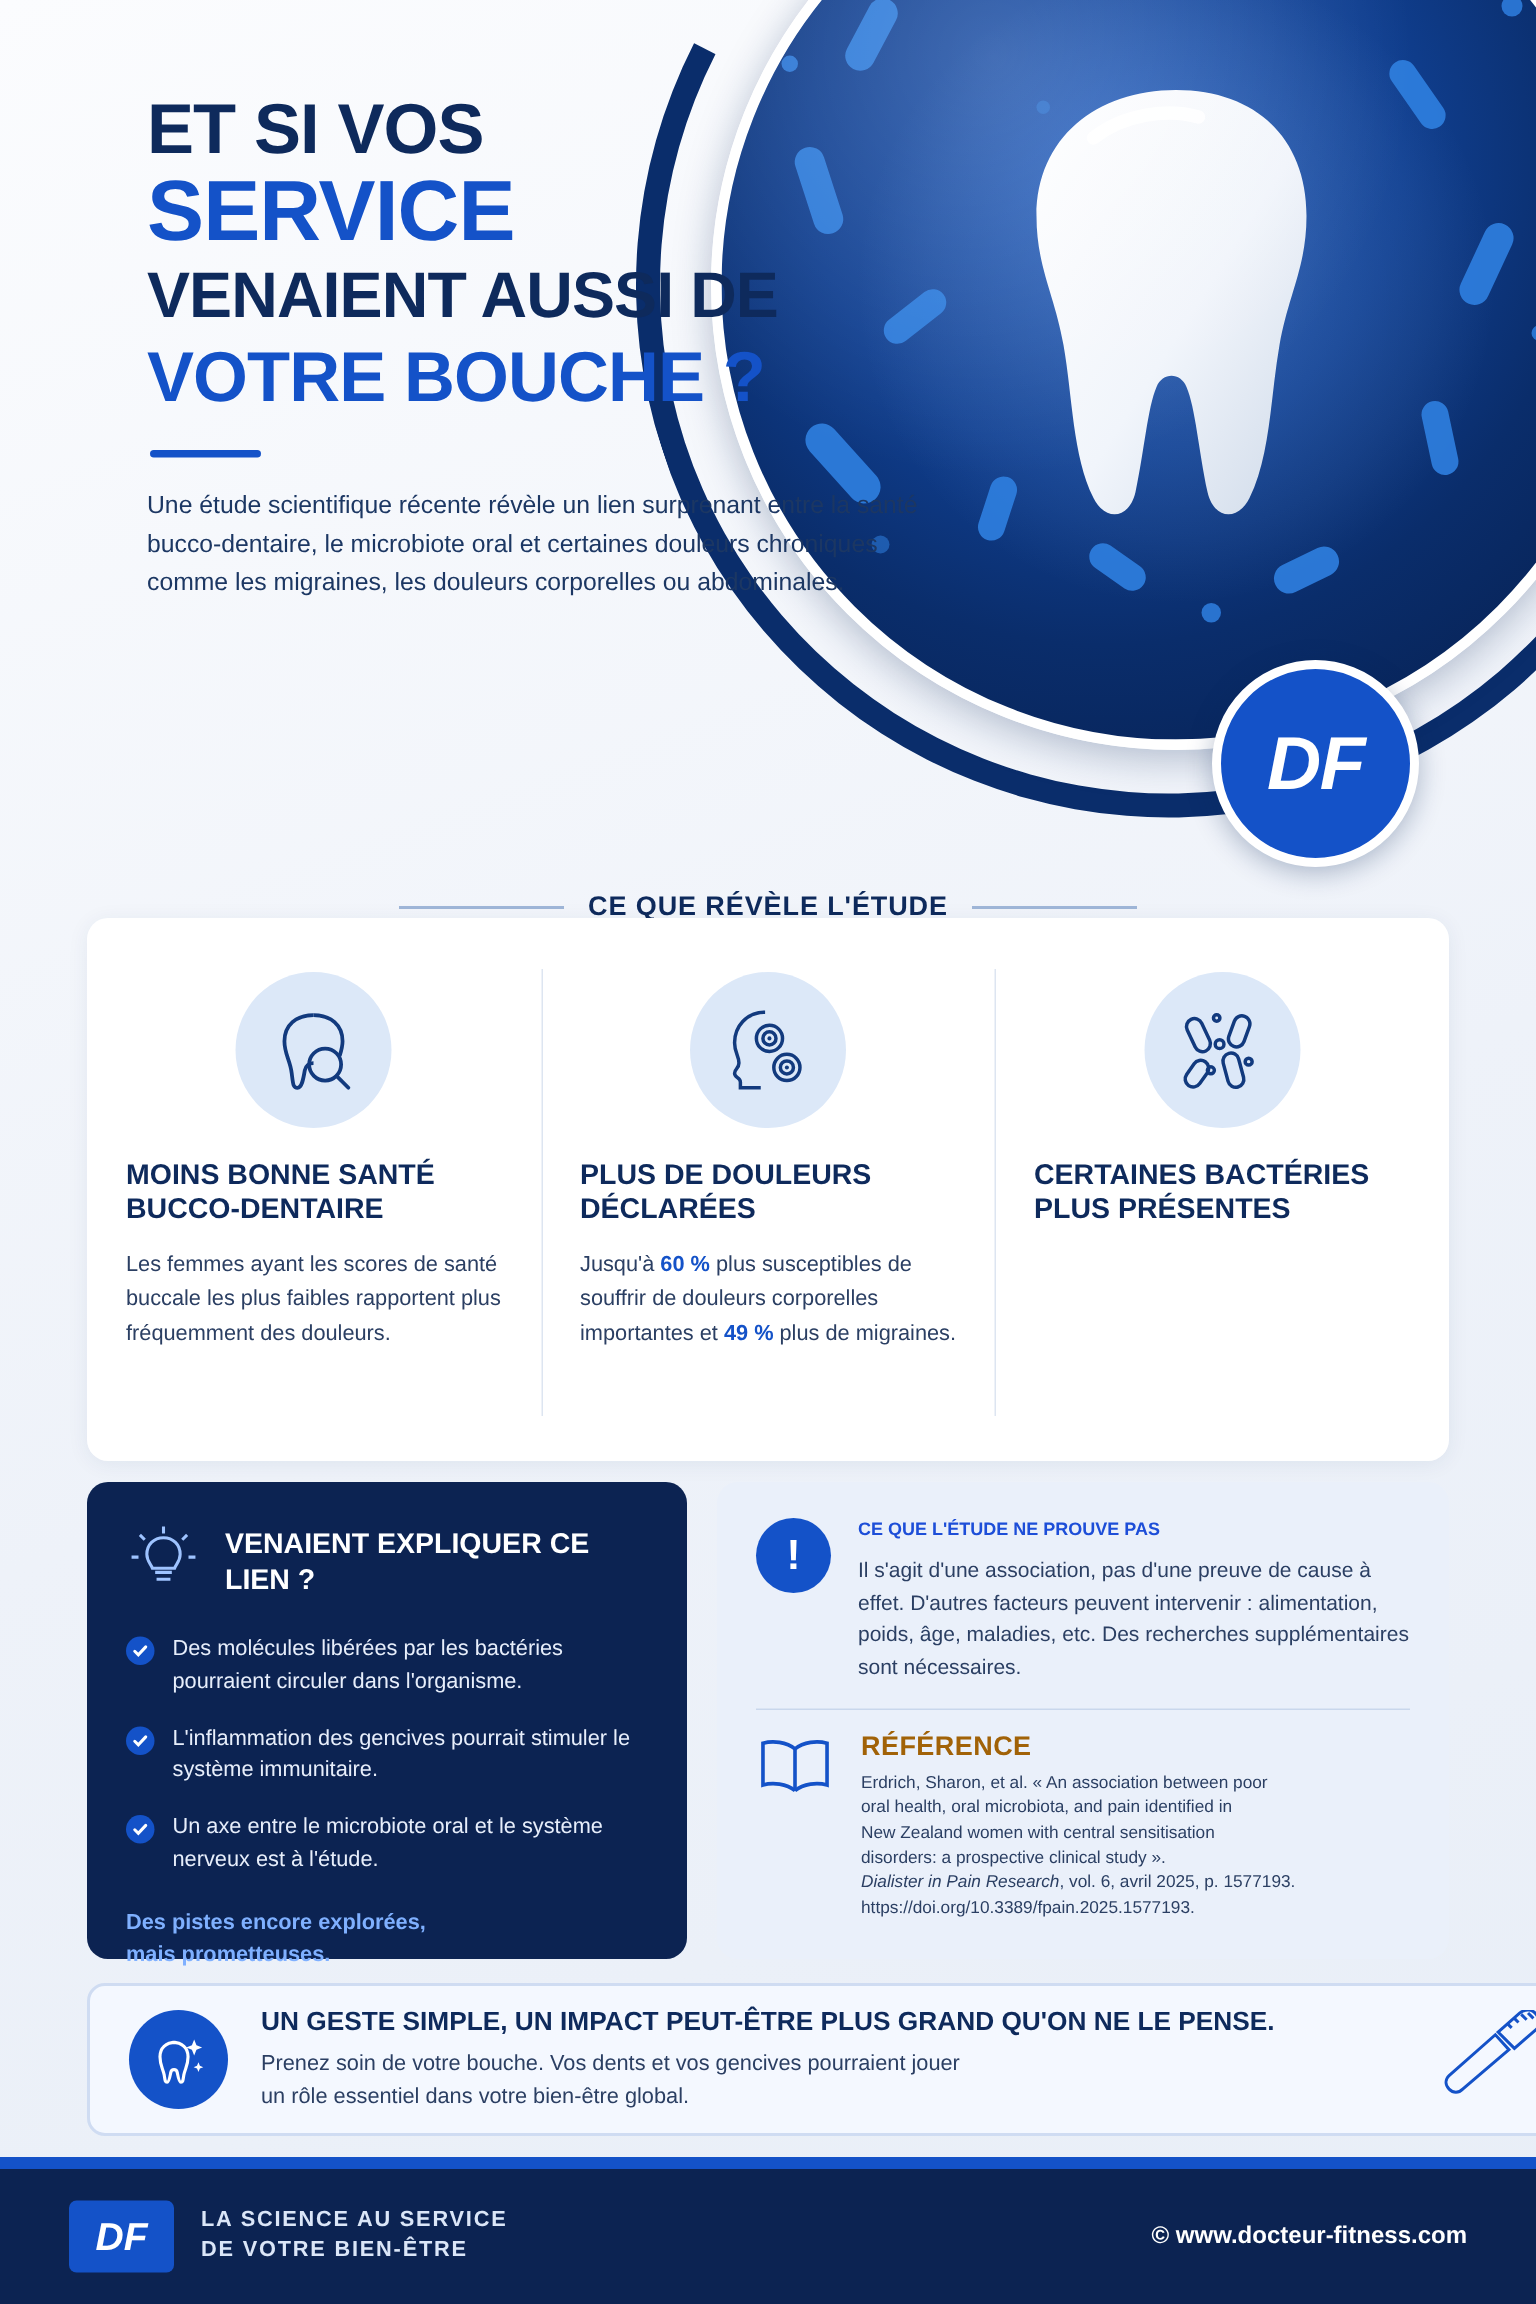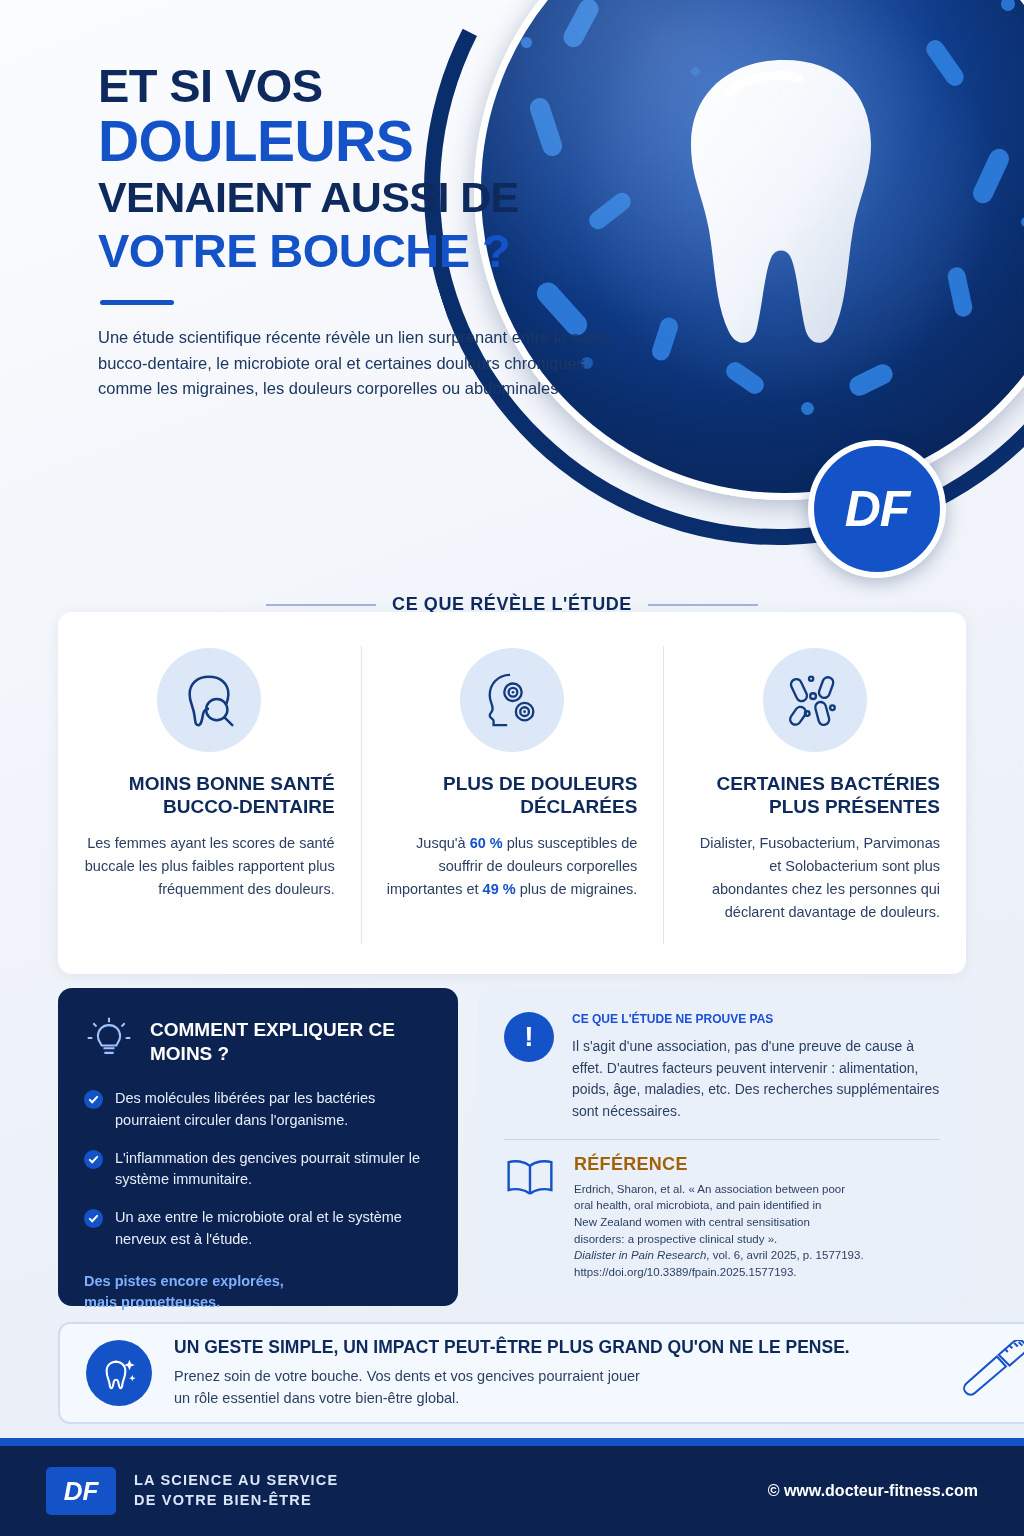--- a/index.html
+++ b/index.html
@@ -89,21 +89,21 @@
   .sec-line { height:2px; background:#9fb6d8; width:110px;}
   .sec-title { color:#0e2a5c; font-weight:800; font-size:18px; letter-spacing:.6px;}
 
   
   .study-card {
     position:absolute; left:58px; top:612px; width:908px; height:362px;
     background:#fff; border-radius:14px;
     box-shadow:0 2px 14px rgba(20,50,100,.07);
     display:flex;
   }
-  .study-col { flex:1; padding:36px 26px 0; text-align:right; position:relative; }
+  .study-col { flex:1; padding:36px 26px 0; text-align:left; position:relative; }
   .study-col + .study-col::before{
     content:""; position:absolute; left:0; top:34px; bottom:30px; width:1px; background:#dde5f1;
   }
   .icon-circle{
     width:104px;height:104px;border-radius:50%;
     background:#dce8f8; margin:0 auto 20px;
     display:flex;align-items:center;justify-content:center;
   }
   .study-h { color:#0e2a5c; font-weight:800; font-size:19px; line-height:1.22; margin-bottom:14px;}
   .study-p { color:#2b3f63; font-size:14.5px; line-height:1.58;}
@@ -214,21 +214,21 @@
         <path d="M115 8 C62 8 22 40 22 92 c0 34 12 52 18 86 c6 34 6 74 20 102 c8 16 24 14 28 -4 c6 -28 8 -56 14 -70 c4 -10 16 -10 20 0 c6 14 8 42 14 70 c4 18 20 20 28 4 c14 -28 14 -68 20 -102 c6 -34 18 -52 18 -86 C202 40 168 8 115 8 Z" fill="url(#tg)"></path>
         <path d="M60 40 C80 24 110 20 130 26" stroke="#ffffff" stroke-width="9" fill="none" opacity=".85" stroke-linecap="round"></path>
       </svg>
     </div>
 
     <div class="df-badge">DF</div>
 
     <div class="headline">
       <h1>
         <span class="hl-l1">ET SI VOS</span>
-        <span class="hl-l2">DOULEURS</span>
+        <span class="hl-l2">SERVICE</span>
         <span class="hl-l3">VENAIENT AUSSI DE</span>
         <span class="hl-l4">VOTRE BOUCHE ?</span>
       </h1>
       <div class="hl-rule"></div>
       <p class="hero-desc">Une étude scientifique récente révèle un lien surprenant entre la santé bucco-dentaire, le microbiote oral et certaines douleurs chroniques comme les migraines, les douleurs corporelles ou abdominales.</p>
     </div>
   </div>
 
   <div class="sec-title-wrap">
     <span class="sec-line"></span>
@@ -276,34 +276,33 @@
           <rect x="38" y="8" width="11" height="22" rx="5.5" transform="rotate(20 43 19)"></rect>
           <rect x="34" y="34" width="11" height="24" rx="5.5" transform="rotate(-15 39 46)"></rect>
           <rect x="9" y="38" width="11" height="20" rx="5.5" transform="rotate(35 14 48)"></rect>
           <circle cx="30" cy="28" r="3"></circle>
           <circle cx="24" cy="46" r="2.4"></circle>
           <circle cx="50" cy="40" r="2.4"></circle>
           <circle cx="28" cy="10" r="2.2"></circle>
         </svg>
       </div>
       <div class="study-h">CERTAINES BACTÉRIES PLUS PRÉSENTES</div>
-      <p class="study-p">Dialister, Fusobacterium, Parvimonas et Solobacterium sont plus abondantes chez les personnes qui déclarent davantage de douleurs.</p>
     </div>
   </div>
 
   <div class="dark-card">
     <div class="dc-head">
       <span>
         <svg width="50" height="50" viewBox="0 0 54 54" fill="none" stroke="#9ec3ff" stroke-width="2.2">
           <path d="M27 12 c-7 0 -12 5 -12 12 c0 5 3 7 4 10 l16 0 c1 -3 4 -5 4 -10 c0 -7 -5 -12 -12 -12 z"></path>
           <path d="M21 37 l12 0 M22 42 l10 0"></path>
           <path d="M27 4 l0 5 M10 10 l3.5 3.5 M44 10 l-3.5 3.5 M4 26 l5 0 M45 26 l5 0"></path>
         </svg>
       </span>
-      <div class="dc-title">COMMENT EXPLIQUER CE MOINS ?</div>
+      <div class="dc-title">VENAIENT EXPLIQUER CE LIEN ?</div>
     </div>
 
     <div class="bullet">
       <span class="check">
         <svg width="11" height="11" viewBox="0 0 12 12" fill="none" stroke="#fff" stroke-width="2.2" stroke-linecap="round">
             <path d="M2 6.4 L4.6 9 L10 3.2"></path>
           </svg>
       </span>
       <p>Des molécules libérées par les bactéries pourraient circuler dans l'organisme.</p>
     </div>

